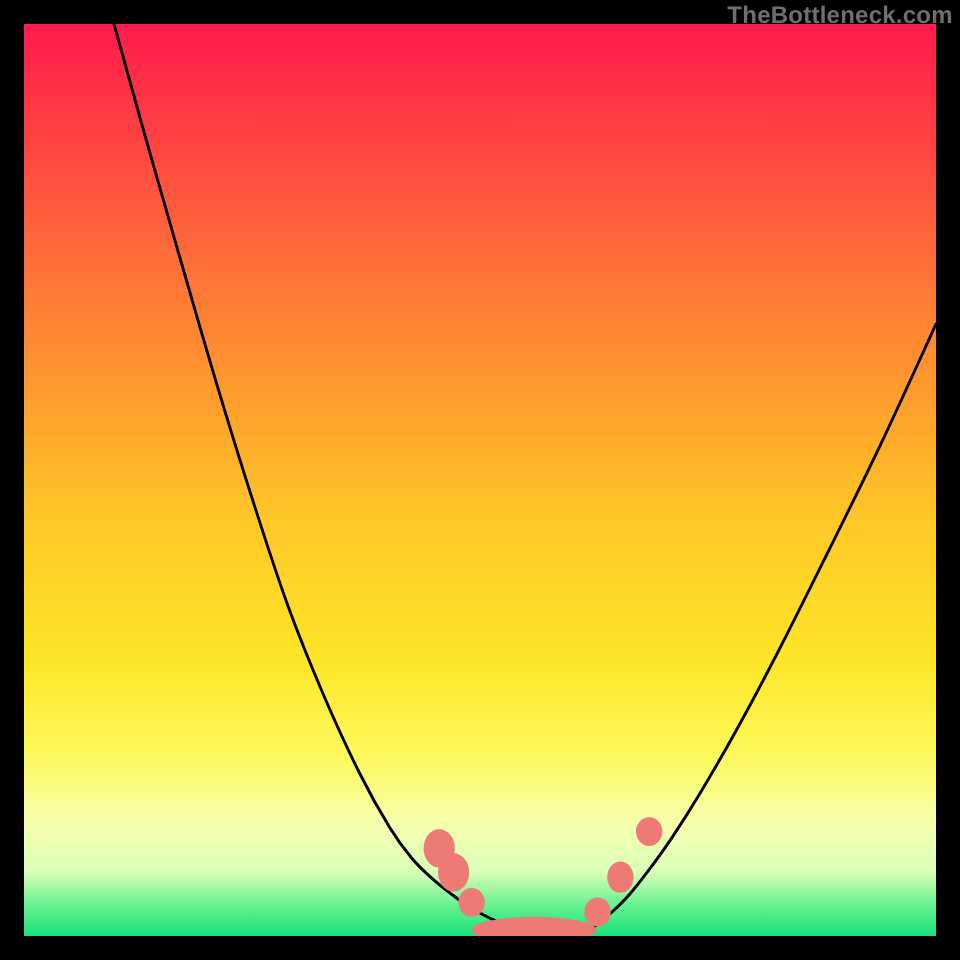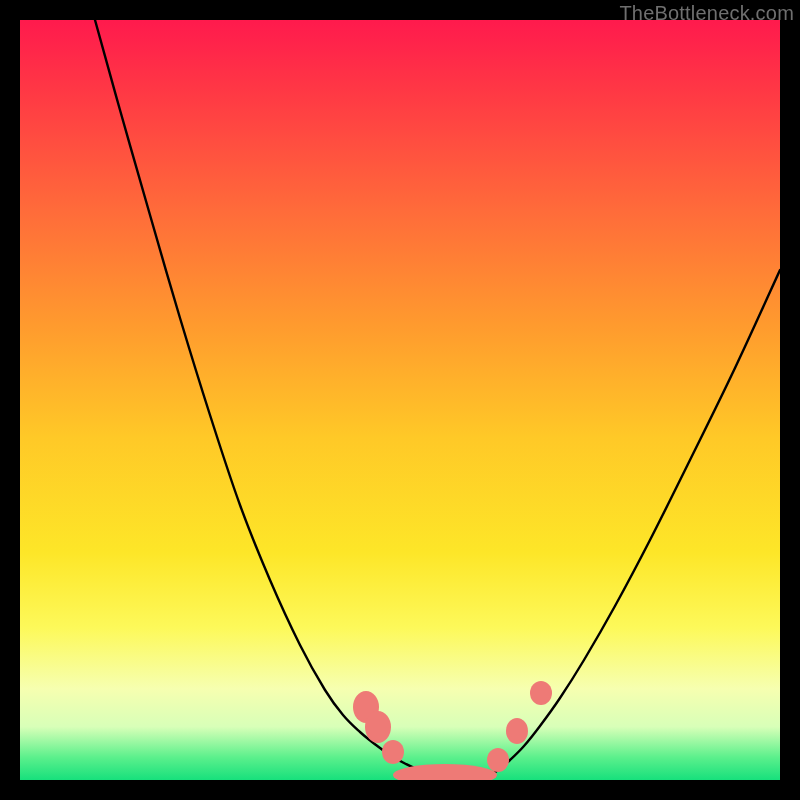--- a/index.html
+++ b/index.html
@@ -29,21 +29,21 @@
       #d8ffb8 93%,
       #5cf08c 97%,
       #17e07c 100%);
   }
   .watermark {
     position: absolute;
     top: 2px;
     right: 6px;
     color: #6f6f6f;
     font-size: 20px;
-    font-weight: 400;
+    font-weight: 700;
     letter-spacing: 0.2px;
     z-index: 5;
     user-select: none;
   }
   svg {
     position: absolute;
     left: 0;
     top: 0;
   }
 </style>

